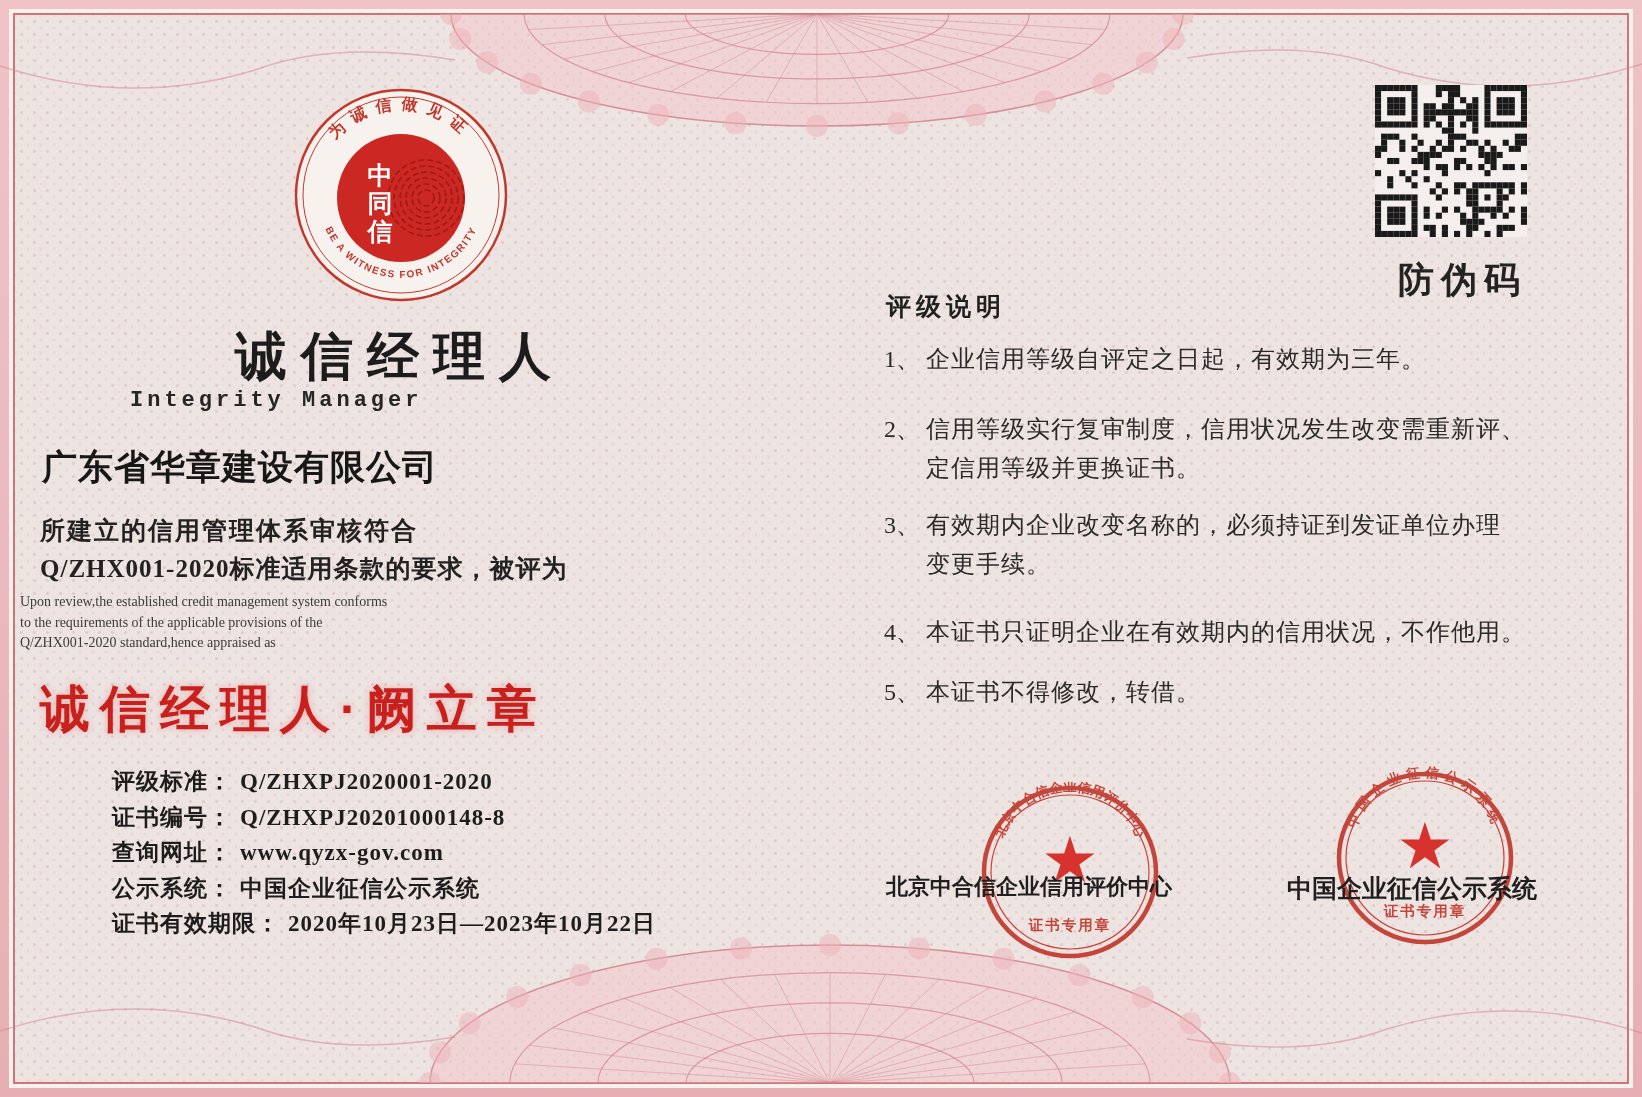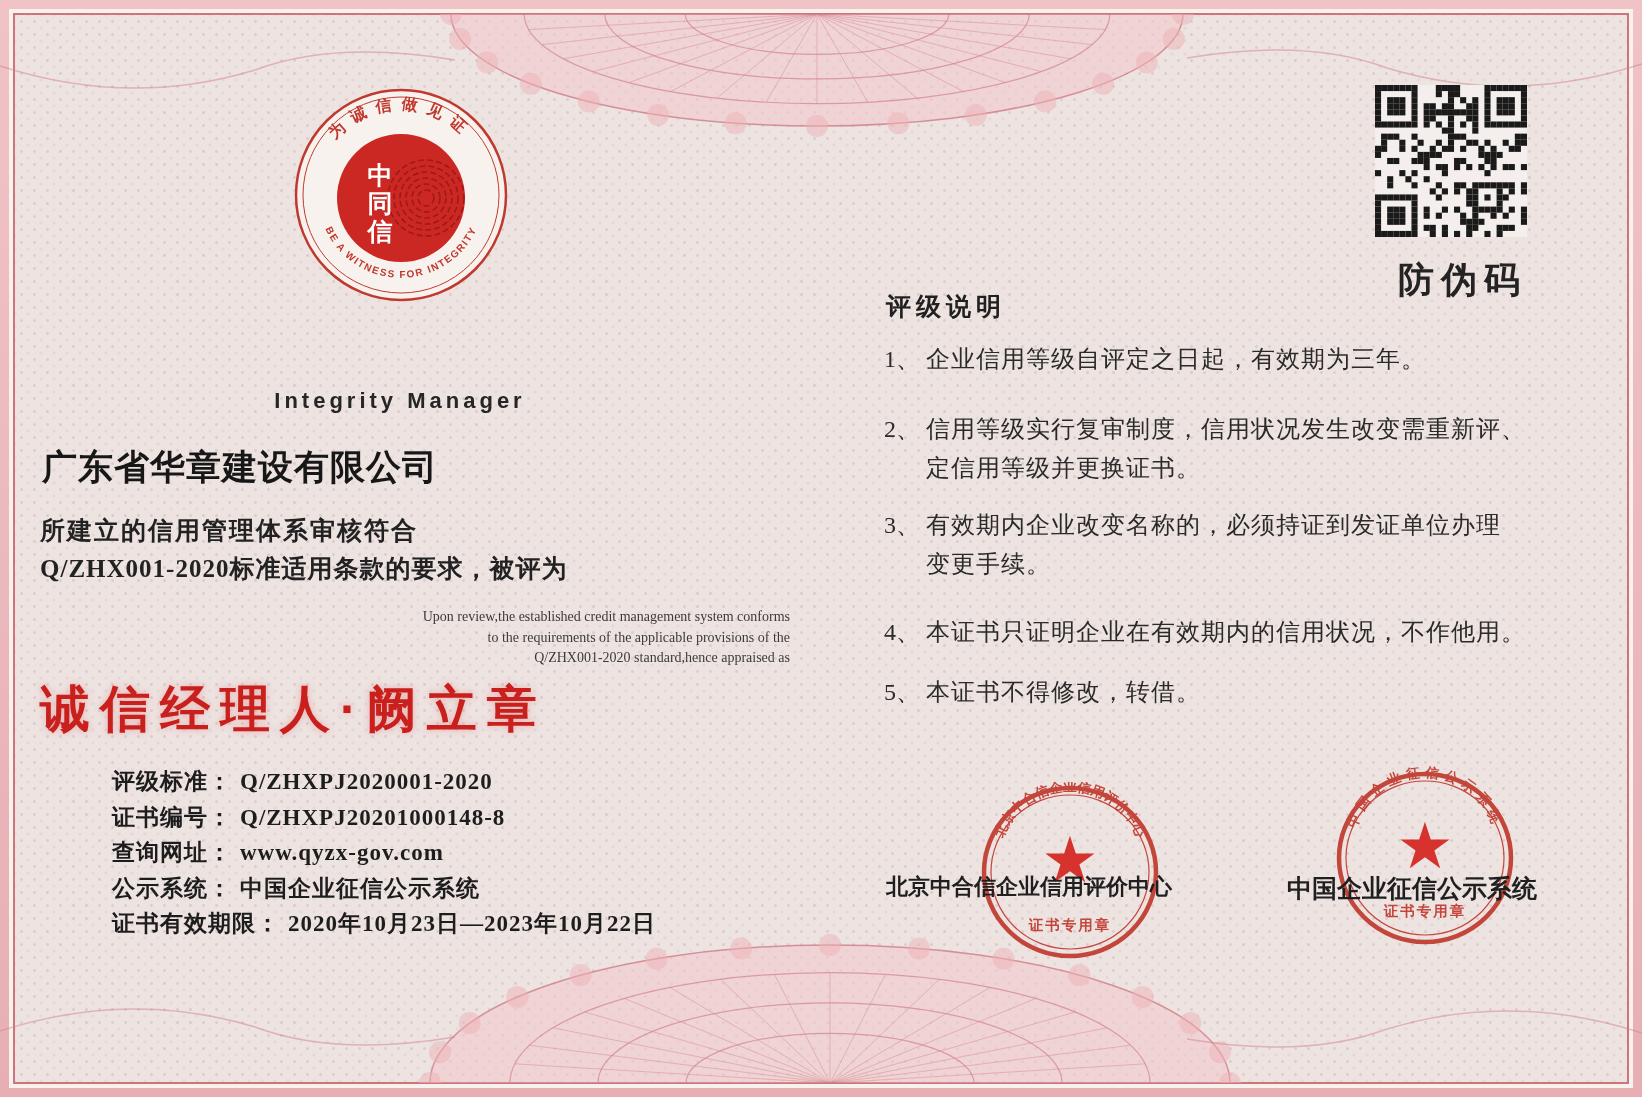--- a/index.html
+++ b/index.html
@@ -12,30 +12,30 @@
         background-color:#ede3e1;
         background-image:
           radial-gradient(rgba(205,182,182,.5) 1.2px, transparent 1.6px),
           radial-gradient(rgba(214,194,194,.4) 1.2px, transparent 1.6px);
         background-size:13px 13px;background-position:0 0,6.5px 6.5px;}
   .orn{position:absolute;left:0;width:1642px;height:160px;pointer-events:none;}
   #fan-top{top:14px;} #fan-bottom{top:923px;}
 
   .title-cn{left:130px;top:322px;width:540px;text-align:center;
         font-size:52px;font-weight:bold;color:#1c1c1c;letter-spacing:14px;}
-  .title-en{left:130px;top:388px;width:540px;text-align:center;
-        font-family:Liberation Sans, sans-serif;font-weight:bold;
+  .title-en{left:130px;top:388px;width:540px;
+        font-family:Liberation Mono, monospace;font-weight:bold;
         font-size:22px;color:#262626;letter-spacing:4px;}
   .company{left:42px;top:444px;font-size:35px;font-weight:bold;color:#171717;letter-spacing:1px;}
   .stmt{left:40px;width:760px;text-align:left;font-weight:bold;color:#222;}
   .stmt1{top:514px;font-size:25px;letter-spacing:2px;}
   .stmt2{top:552px;font-size:25px;letter-spacing:1px;font-family:"Liberation Serif",serif;}
-  .stmt-en{left:20px;top:592px;width:770px;text-align:right;
+  .stmt-en{left:20px;top:592px;width:770px;text-align:left;
         font-family:"Liberation Serif",serif;font-size:14px;line-height:20.5px;
-        color:#3b3b3b;white-space:pre-line;margin-top:15px;}
+        color:#3b3b3b;white-space:pre-line;}
   .award{left:40px;top:676px;width:740px;text-align:left;
         font-size:50px;font-weight:bold;color:#c9201d;letter-spacing:10px;
         text-shadow:0 0 7px rgba(219,80,80,.35);}
   .details{left:112px;top:764px;}
   .drow{line-height:35.5px;font-size:23px;color:#1d1d1d;}
   .dlabel{font-weight:bold;letter-spacing:1px;}
   .dval{font-weight:bold;font-family:"Liberation Serif",serif;margin-left:8px;letter-spacing:1px;}
 
   .qr-wrap{left:1375px;top:85px;width:152px;height:152px;background:#f4efec;}
   .anti-label{left:1375px;top:256px;width:152px;text-align:right;
@@ -167,20 +167,21 @@
       <circle cx="134" cy="112" r="32"></circle>
         <circle cx="134" cy="112" r="38"></circle>
     </g>
     <g fill="#ffffff" font-size="25" font-weight="bold" text-anchor="middle">
       <text class="logo-vchar" x="88" y="98">中</text>
       <text class="logo-vchar" x="88" y="126">同</text>
       <text class="logo-vchar" x="88" y="154">信</text>
     </g>
   </svg>
 
+  <div class="abs title-cn">诚信经理人</div>
   <div class="abs title-en">Integrity Manager</div>
   <div class="abs company">广东省华章建设有限公司</div>
   <div class="abs stmt stmt1">所建立的信用管理体系审核符合</div>
   <div class="abs stmt stmt2">Q/ZHX001-2020标准适用条款的要求，被评为</div>
   <div class="abs stmt-en">Upon review,the established credit management system conforms
 to the requirements of the applicable provisions of the
 Q/ZHX001-2020 standard,hence appraised as</div>
   <div class="abs award">诚信经理人·阙立章</div>
 
   <div class="abs details">

